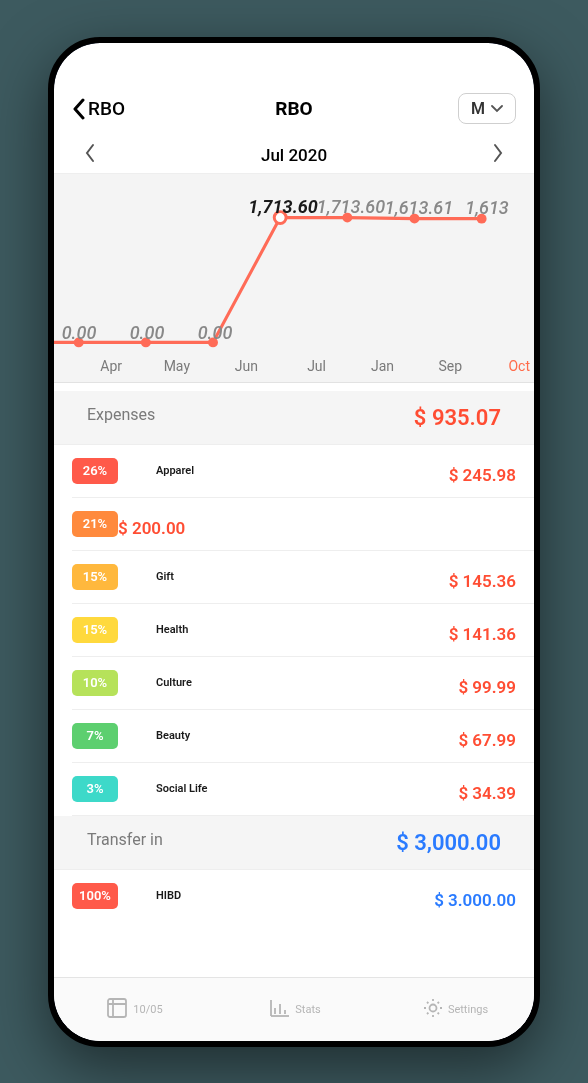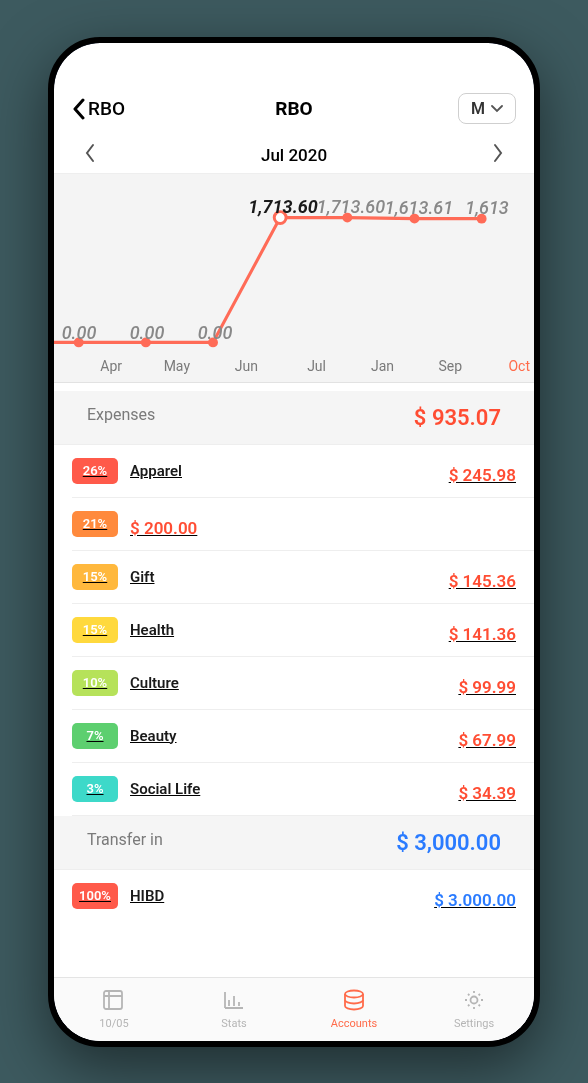--- a/index.html
+++ b/index.html
@@ -32,30 +32,30 @@
 .point-label.bold{color:#1a1a1a;font-weight:700;}
 
 
 .section-row{display:flex;justify-content:space-between;align-items:flex-start;padding:14px 33px;background:#f5f5f5;border-bottom:1px solid #eee;}
 .section-row .sec-name{font-size:16px;color:#7a7a7a;}
 .section-row .sec-total{font-size:22px;font-weight:600;}
 .red{color:#ff4d33;}
 .blue{color:#2a7bff;}
 
 
-.list-row{display:flex;align-items:center;padding:12px 18px;gap:12px;text-decoration:underline;}
+.list-row{display:flex;align-items:center;padding:12px 18px;}
 .pct{ color:#fff;font-size:13px;font-weight:600;border-radius:5px;min-width:46px;height:26px;display:flex;align-items:center;justify-content:center;padding:0 4px;}
-.cat{font-size:15px;font-weight:600;color:#1a1a1a;flex:1;}
+.cat{font-size:11px;font-weight:600;color:#1a1a1a;flex:1;margin-left:38px;}
 .amt{font-size:17px;font-weight:600;margin-top:8px;}
 
 .divider{height:1px;background:#eee;margin-left:18px;}
 
 
 .tabbar{margin-top:auto;height:64px;border-top:1px solid #e4e4e4;background:#fafafa;display:flex;}
-.tabbar .tab{flex:1;display:flex;flex-direction:column;align-items:center;justify-content:center;gap:2px;font-size:11px;color:#b5b5b5;cursor:pointer;}
+.tabbar .tab{flex:1;display:flex;flex-direction:row;align-items:center;justify-content:center;gap:2px;font-size:11px;color:#b5b5b5;cursor:pointer;}
 .tabbar .tab.active{color:#ff6b4a;}
 .tabbar svg{width:26px;height:24px;}
 
 .content{flex:1;overflow:hidden;display:flex;flex-direction:column;}
 .scroll{overflow-y:hidden;flex:1;}
 </style>
 </head>
 <body>
 
 <div class="phone">
@@ -196,28 +196,20 @@
         <div class="tab">
           <span><svg viewBox="0 0 26 24" fill="none" stroke="currentColor" stroke-width="1.8">
               <line x1="4" y1="20" x2="22" y2="20"></line>
               <line x1="4" y1="20" x2="4" y2="4"></line>
               <line x1="8" y1="18" x2="8" y2="12"></line>
               <line x1="13" y1="18" x2="13" y2="8"></line>
               <line x1="18" y1="18" x2="18" y2="14"></line>
             </svg></span>
           <span>Stats</span>
         </div>
-        <div class="tab active">
-          <span><svg viewBox="0 0 26 24" fill="none" stroke="currentColor" stroke-width="1.8">
-              <ellipse cx="13" cy="6" rx="9" ry="3.5"></ellipse>
-              <path d="M4 6v6c0 1.9 4 3.5 9 3.5s9-1.6 9-3.5V6"></path>
-              <path d="M4 12v6c0 1.9 4 3.5 9 3.5s9-1.6 9-3.5v-6"></path>
-            </svg></span>
-          <span>Accounts</span>
-        </div>
         <div class="tab">
           <span><svg viewBox="0 0 26 24" fill="none" stroke="currentColor" stroke-width="1.8">
               <circle cx="13" cy="12" r="3.5"></circle>
               <path d="M13 3v2M13 19v2M22 12h-2M6 12H4M19 6l-1.4 1.4M8.4 16.6 7 18M19 18l-1.4-1.4M8.4 7.4 7 6"></path>
             </svg></span>
           <span>Settings</span>
         </div>
       </div>
 
  </div>

